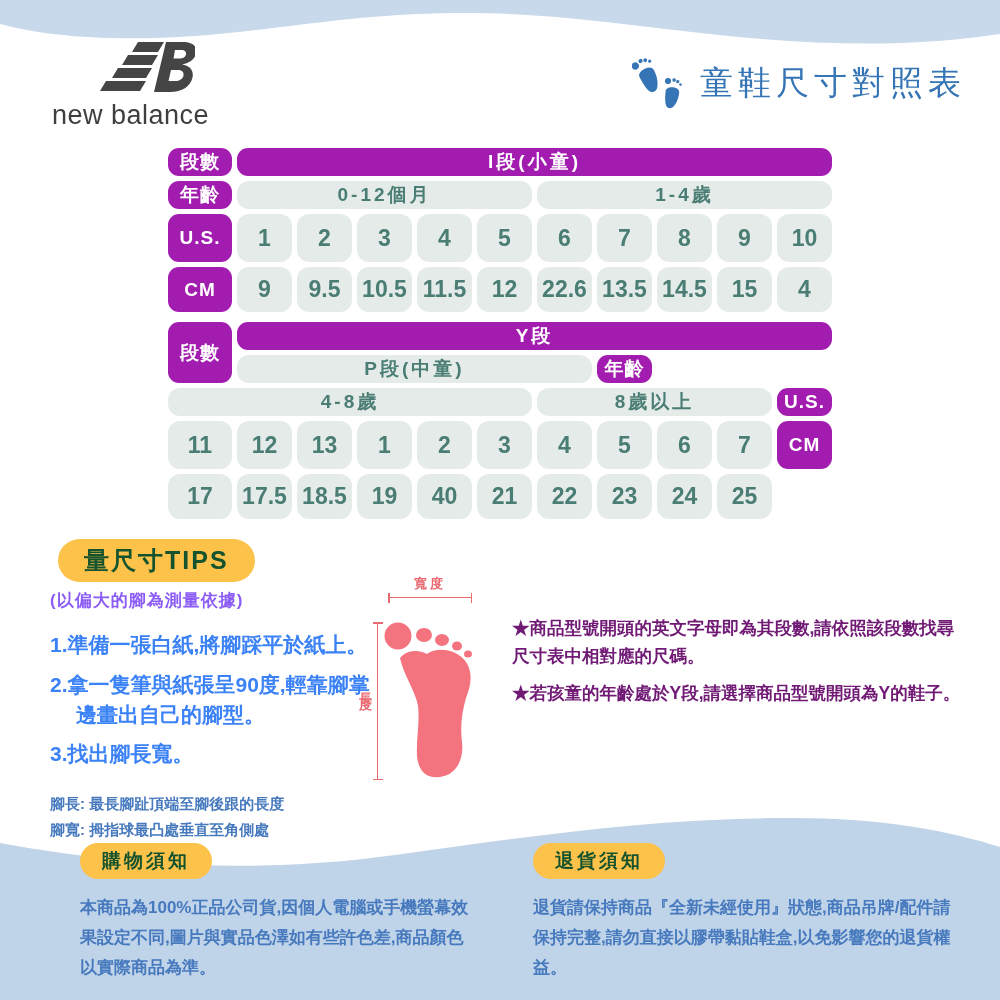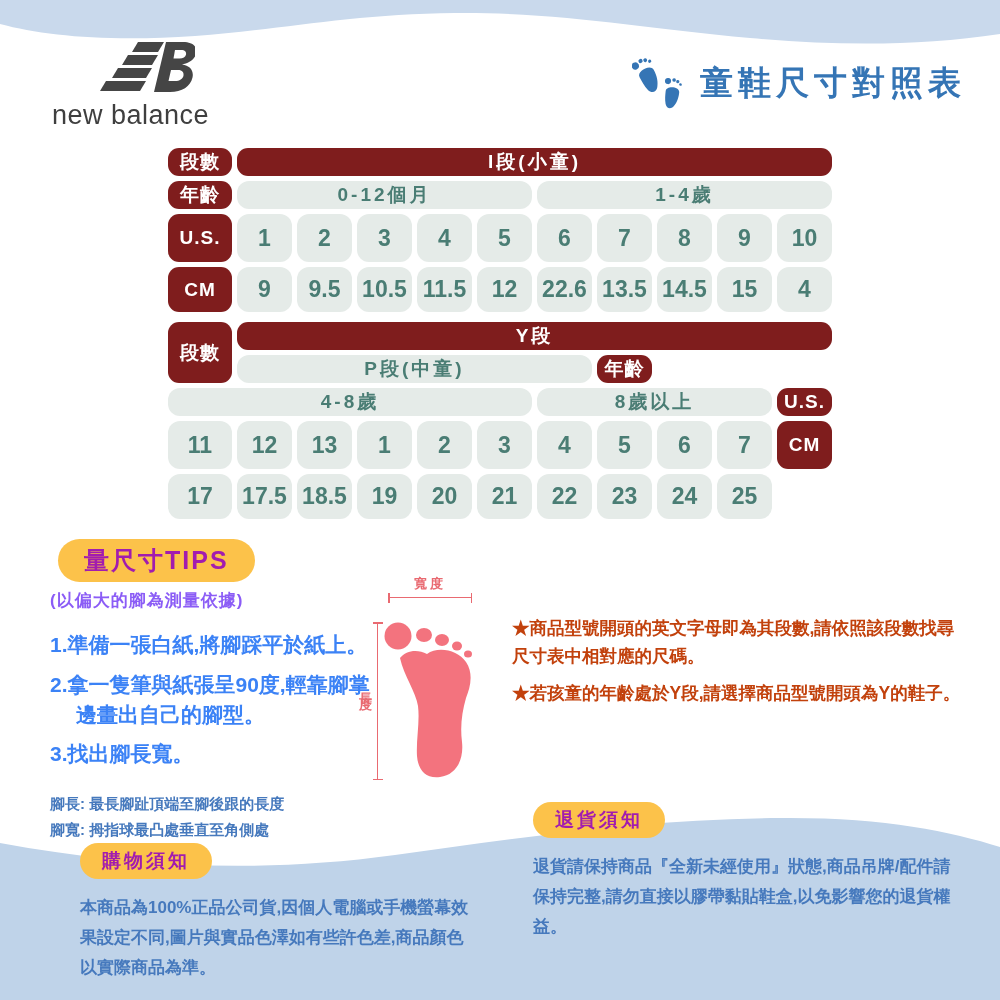--- a/index.html
+++ b/index.html
@@ -11,65 +11,65 @@
   .topwave{position:absolute;top:0;left:0;}
   .bottomwave{position:absolute;top:795px;left:0;}
 
   
   .brand{position:absolute;left:48px;top:40px;width:200px;}
   .nb-mark{position:absolute;left:32px;top:0;}
   .brand-name{position:absolute;left:4px;top:60px;font-size:27px;font-weight:500;color:#3f3f3f;letter-spacing:.5px;white-space:nowrap;}
 
   
   .title-row{position:absolute;right:34px;top:52px;display:flex;align-items:center;}
-  .title-text{font-size:33px;font-weight:700;color:#3575B5;letter-spacing:5px;white-space:nowrap;margin-left:10px;}
+  .title-text{font-size:33px;font-weight:400;color:#3575B5;letter-spacing:5px;white-space:nowrap;margin-left:10px;}
 
   
   .sizetable{position:absolute;left:168px;width:664px;display:grid;
              grid-template-columns:64px repeat(10,1fr);gap:5px;}
   #table1{top:148px;grid-template-rows:28px 28px 48px 45px;}
   #table2{top:322px;grid-template-rows:28px 28px 28px 48px 45px;}
   .cell{display:flex;align-items:center;justify-content:center;border-radius:11px;}
-  .hd{background:#7f1d1d;color:#ffffff;font-weight:700;font-size:19px;letter-spacing:1px;}
+  .hd{background:#a21caf;color:#ffffff;font-weight:700;font-size:19px;letter-spacing:1px;}
   .lt{background:#E5EBE8;color:#4A7D74;font-weight:700;border-radius:12px;}
   .num{font-size:23px;}
   .grp{font-size:19px;letter-spacing:3px;}
   .s10{grid-column:span 10;} .s6{grid-column:span 6;} .s5{grid-column:span 5;} .s4{grid-column:span 4;}
   .rspan2{grid-row:span 2;}
 
   
   .tips{position:absolute;left:50px;top:539px;width:330px;}
-  .pill{display:inline-block;background:#FCC24A;color:#a21caf;font-weight:700;border-radius:22px;white-space:nowrap;}
+  .pill{display:inline-block;background:#FCC24A;color:#14532d;font-weight:700;border-radius:22px;white-space:nowrap;}
   .tips-pill{font-size:25px;letter-spacing:2px;padding:5px 26px;margin-left:8px;}
   .tips-sub{margin-top:7px;color:#8b5cf6;font-weight:700;font-size:17px;letter-spacing:1px;}
   .steps{margin-top:18px;color:#3b82f6;font-weight:700;font-size:21px;line-height:1.42;}
   .step{margin-bottom:10px;padding-left:26px;text-indent:-26px;}
   .foot-notes{margin-top:22px;color:#4679BD;font-weight:600;font-size:15px;line-height:1.7;}
 
   
   .measure-label{position:absolute;color:#E96A71;font-size:13px;font-weight:700;letter-spacing:3px;}
   .wlabel{left:388px;top:575px;width:84px;text-align:center;}
   .llabel{left:356px;top:682px;writing-mode:vertical-rl;text-orientation:upright;letter-spacing:4px;}
   .hline{position:absolute;left:388px;top:597px;width:84px;height:0;border-top:1.5px solid #E96A71;}
   .hline::before,.hline::after{content:"";position:absolute;top:-5px;width:1.5px;height:10px;background:#E96A71;}
   .hline::before{left:0;} .hline::after{right:0;}
   .vline{position:absolute;left:377px;top:622px;width:0;height:158px;border-left:1.5px solid #E96A71;}
   .vline::before,.vline::after{content:"";position:absolute;left:-5px;width:10px;height:1.5px;background:#E96A71;}
   .vline::before{top:0;} .vline::after{bottom:0;}
   .footsvg{position:absolute;left:382px;top:600px;}
 
   
-  .guides{position:absolute;left:512px;top:614px;width:458px;color:#c2410c;font-weight:700;
+  .guides{position:absolute;left:512px;top:614px;width:458px;color:#701a75;font-weight:700;
           font-size:17.5px;line-height:1.6;}
   .guide{margin-bottom:9px;}
 
   
   .notice{position:absolute;color:#4679BD;}
   .notice-left{left:80px;top:843px;width:400px;}
-  .notice-right{left:533px;top:802px;width:432px;}
+  .notice-right{left:533px;top:843px;width:432px;}
   .notice-pill{font-size:19px;letter-spacing:3px;padding:5px 22px;border-radius:18px;}
   .notice-text{margin-top:14px;font-weight:700;font-size:17px;line-height:1.75;}
 </style>
 </head>
 <body>
 
 <div id="canvas">
 
   <svg class="topwave" width="1000" height="60" viewBox="0 0 1000 60" preserveAspectRatio="none">
     <path d="M0,0 L1000,0 L1000,34 C920,46 840,46 750,38 C640,28 560,12 455,13 C350,14 280,30 195,36 C110,42 45,36 0,24 Z" fill="#C9D9EC"></path>
@@ -166,21 +166,21 @@
     <div class="cell lt num">4</div>
     <div class="cell lt num">5</div>
     <div class="cell lt num">6</div>
     <div class="cell lt num">7</div>
 
     <div class="cell hd">CM</div>
     <div class="cell lt num">17</div>
     <div class="cell lt num">17.5</div>
     <div class="cell lt num">18.5</div>
     <div class="cell lt num">19</div>
-    <div class="cell lt num">20</div>
+    <div class="cell lt num">40</div>
     <div class="cell lt num">21</div>
     <div class="cell lt num">22</div>
     <div class="cell lt num">23</div>
     <div class="cell lt num">24</div>
     <div class="cell lt num">25</div>
   </div>
 
   <div class="tips">
     <div class="pill tips-pill">量尺寸TIPS</div>
     <div class="tips-sub">(以偏大的腳為測量依據)</div>

